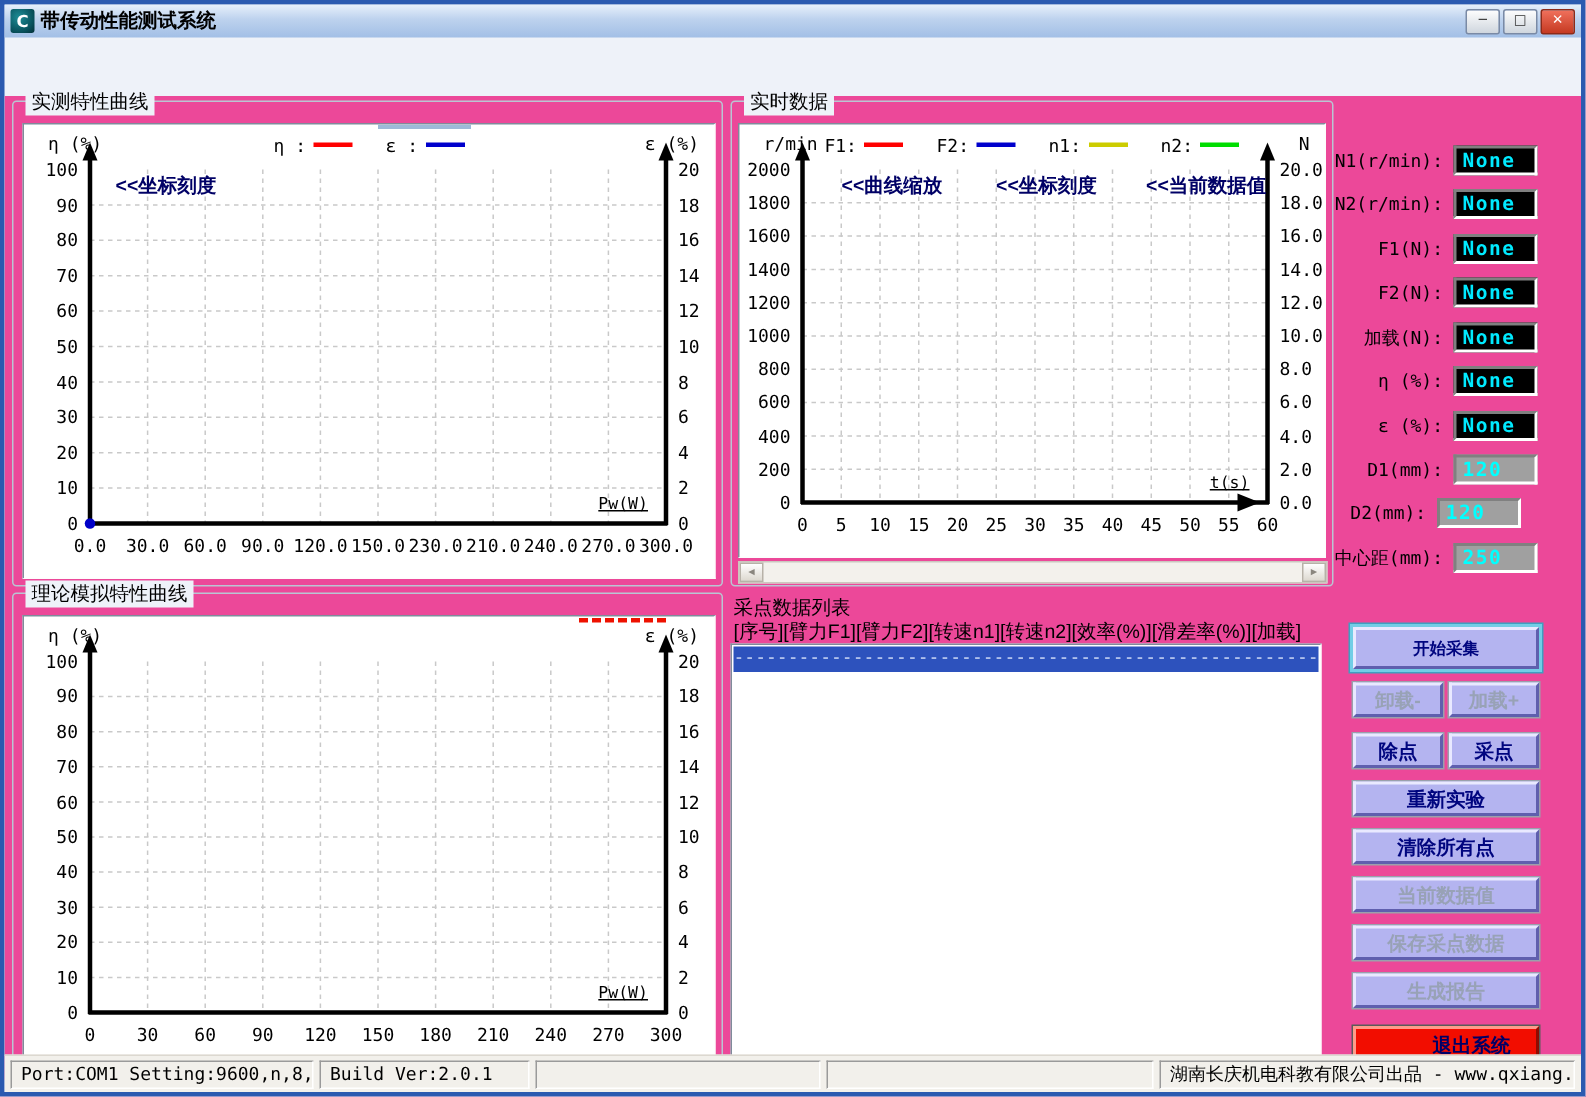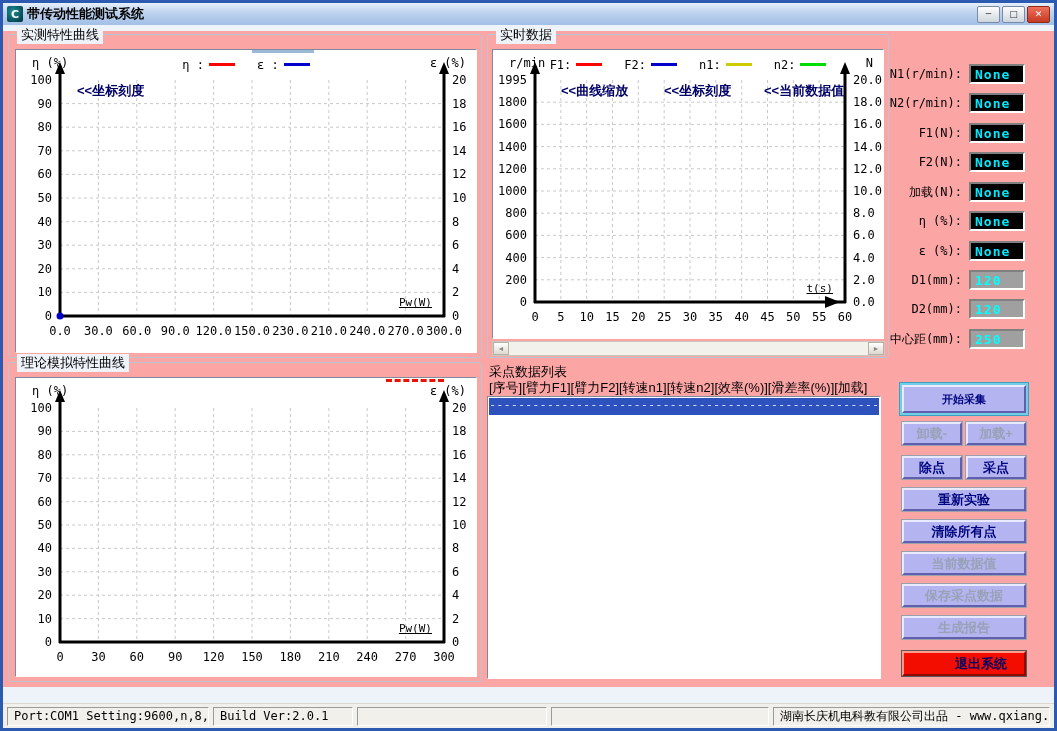--- a/index.html
+++ b/index.html
@@ -18,21 +18,21 @@
   .wb{width:21px;height:15px;border:1px solid #7a8aa5;border-radius:2px;
       background:linear-gradient(#fdfdfd,#cfd6de);display:flex;align-items:center;justify-content:center;
       font:bold 9px "DejaVu Sans",sans-serif;color:#333;}
   .wb.close{background:linear-gradient(#f0705c,#c53a22);color:#fff;border-color:#8d2a18;}
   
   .menubar{position:absolute;left:0;top:22px;right:0;height:22px;background:#f7f8fa;
     border-bottom:1px solid #d4dae2;display:flex;align-items:center;padding-left:10px;}
   .menu-item{font:13px "Liberation Sans",sans-serif;color:#000;padding:2px 9px;margin-right:14px;white-space:nowrap;cursor:default;}
   .menu-item u{text-decoration:underline;}
   
-  .client{position:absolute;left:0;top:28px;right:0;height:656px;background:#fca5a5;}
+  .client{position:absolute;left:0;top:61px;right:0;height:656px;background:#ec4899;}
   .gb{position:absolute;border:1px solid #b9c5d3;border-radius:3px;}
   .gb-title{position:absolute;top:-9px;left:8px;background:#eef2f9;padding:0 4px;
     font:13px "Liberation Sans",sans-serif;color:#000;white-space:nowrap;}
   .chartbox{position:absolute;background:#fff;overflow:hidden;
     border-top:1px solid #7f8b9b;border-left:1px solid #7f8b9b;
     border-bottom:1px solid #fdfdfd;border-right:1px solid #fdfdfd;}
   #chart0{left:6px;top:14px;width:460px;height:302px;}
   #chart1{left:4px;top:14px;width:390px;height:288px;}
   #chart2{left:6px;top:14px;width:460px;height:298px;}
   .plot-svg{position:absolute;left:0;top:0;}
@@ -208,21 +208,21 @@
             <line x1="42" y1="253" x2="42" y2="22" stroke="#000" stroke-width="3"></line>
             <polygon points="37,24 47,24 42,12" fill="#000"></polygon>
             <line x1="352" y1="253" x2="352" y2="22" stroke="#000" stroke-width="3"></line>
             <polygon points="347,24 357,24 352,12" fill="#000"></polygon>
             <line x1="41" y1="252" x2="353" y2="252" stroke="#000" stroke-width="3"></line>
             <polygon points="332,246 347,252 332,258" fill="#000"></polygon>
           </svg>
           <div class="ax-title" style="left: 16px; top: 6px;">r/min</div>
           <div class="ax-title" style="right: 10px; top: 6px;">N</div>
           <div class="legend" style="left: 40px; right: 40px; top: 5px;"><span class="lg-it"><span class="lg-lab">F1:</span><span class="lg-bar" style="background: rgb(255, 0, 0);"></span></span><span class="lg-it"><span class="lg-lab">F2:</span><span class="lg-bar" style="background: rgb(0, 0, 204);"></span></span><span class="lg-it"><span class="lg-lab">n1:</span><span class="lg-bar" style="background: rgb(204, 204, 0);"></span></span><span class="lg-it"><span class="lg-lab">n2:</span><span class="lg-bar" style="background: rgb(0, 221, 0);"></span></span></div>
-          <div class="tick r" style="left: 0px; width: 34px; top: 23px;">1995</div>
+          <div class="tick r" style="left: 0px; width: 34px; top: 23px;">2000</div>
           <div class="tick r" style="left: 0px; width: 34px; top: 45.2px;">1800</div>
           <div class="tick r" style="left: 0px; width: 34px; top: 67.4px;">1600</div>
           <div class="tick r" style="left: 0px; width: 34px; top: 89.6px;">1400</div>
           <div class="tick r" style="left: 0px; width: 34px; top: 111.8px;">1200</div>
           <div class="tick r" style="left: 0px; width: 34px; top: 134px;">1000</div>
           <div class="tick r" style="left: 0px; width: 34px; top: 156.2px;">800</div>
           <div class="tick r" style="left: 0px; width: 34px; top: 178.4px;">600</div>
           <div class="tick r" style="left: 0px; width: 34px; top: 200.6px;">400</div>
           <div class="tick r" style="left: 0px; width: 34px; top: 222.8px;">200</div>
           <div class="tick r" style="left: 0px; width: 34px; top: 245px;">0</div>
@@ -377,21 +377,21 @@
         <span class="ro-box lcd">
           <span>None</span>
         </span>
       </div>
     <div class="ro-row" style="top:239px;">
         <span class="ro-label">D1(mm):</span>
         <span class="ro-box gray">
           <span>120</span>
         </span>
       </div>
-    <div class="ro-row" style="top:268px;">
+    <div class="ro-row" style="top:268px;justify-content:center;">
         <span class="ro-label">D2(mm):</span>
         <span class="ro-box gray">
           <span>120</span>
         </span>
       </div>
     <div class="ro-row" style="top:298px;">
         <span class="ro-label">中心距(mm):</span>
         <span class="ro-box gray">
           <span>250</span>
         </span>

